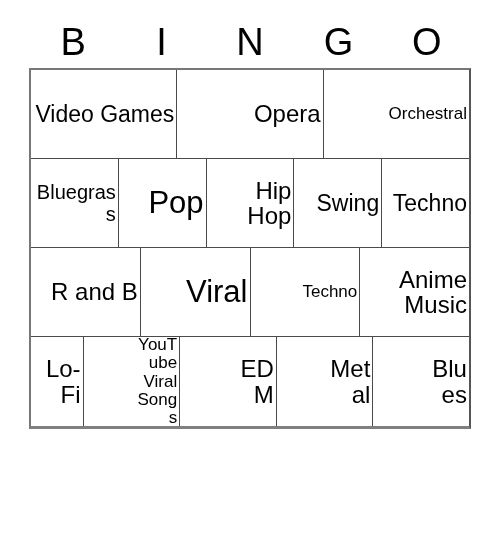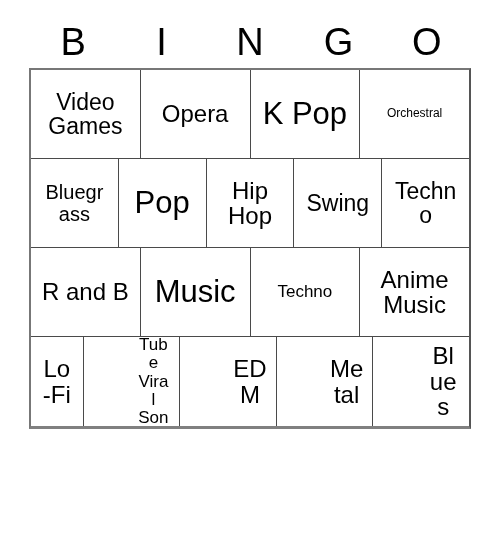--- a/index.html
+++ b/index.html
@@ -57,63 +57,60 @@
     gap: 44px;
   }
   .cell {
     flex: 1 1 0;
     min-width: 0;
     box-sizing: border-box;
     border-right: 1px solid #4a4a4a;
     display: flex;
     align-items: center;
     justify-content: center;
-    text-align: center;
-    padding: 1px 9px;
+    text-align: right;
+    padding: 1px 2px;
     overflow: hidden;
   }
   .cell:last-child {
     border-right: none;
   }
   .cell-text {
     display: block;
     width: 100%;
     line-height: 1.06;
     word-wrap: break-word;
   }
   
   .sz-xl .cell-text { font-size: 31px; }
   .sz-lg .cell-text { font-size: 24px; }
   .sz-md .cell-text { font-size: 23px; }
   .sz-sm .cell-text { font-size: 17px; }
   .sz-xs .cell-text { font-size: 20px; line-height: 1.12; }
-  .sz-xxs .cell-text { font-size: 12px; line-height: 1.15; }
+  .sz-xxs .cell-text { font-size: 17px; line-height: 1.15; }
 </style>
 </head>
 <body>
 
 <div class="card">
   <div class="header-row">
     <div class="header-cell">B</div>
     <div class="header-cell">I</div>
     <div class="header-cell">N</div>
     <div class="header-cell">G</div>
     <div class="header-cell">O</div>
   </div>
 
   <div class="grid">
     <div class="grid-row">
       <div class="cell sz-md">
           <span class="cell-text">Video Games</span>
         </div>
       <div class="cell sz-lg">
           <span class="cell-text">Opera</span>
-        </div>
-      <div class="cell sz-xl">
-          <span class="cell-text">K Pop</span>
         </div>
       <div class="cell sz-xxs">
           <span class="cell-text">Orchestral</span>
         </div>
     </div>
     <div class="grid-row">
       <div class="cell sz-xs">
           <span class="cell-text">Bluegrass</span>
         </div>
       <div class="cell sz-xl">
@@ -127,21 +124,21 @@
         </div>
       <div class="cell sz-md">
           <span class="cell-text">Techno</span>
         </div>
     </div>
     <div class="grid-row">
       <div class="cell sz-lg">
           <span class="cell-text">R and B</span>
         </div>
       <div class="cell sz-xl">
-          <span class="cell-text">Music</span>
+          <span class="cell-text">Viral</span>
         </div>
       <div class="cell sz-sm">
           <span class="cell-text">Techno</span>
         </div>
       <div class="cell sz-lg">
           <span class="cell-text">Anime Music</span>
         </div>
     </div>
     <div class="grid-row">
       <div class="cell sz-lg">

